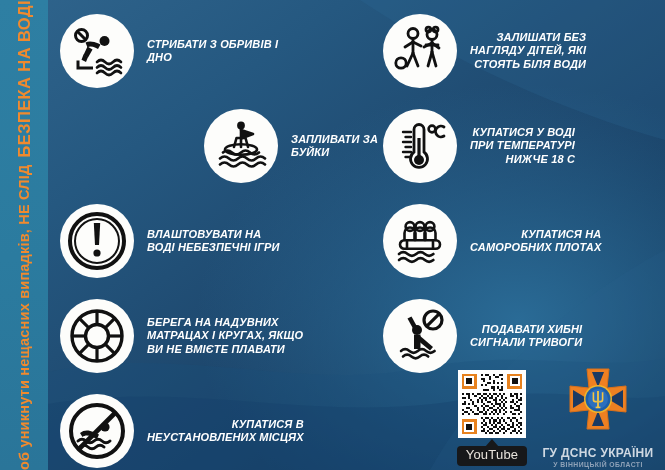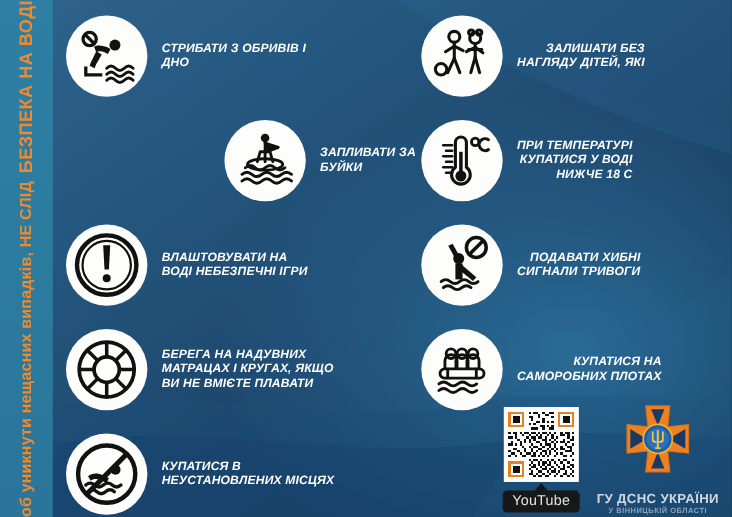--- a/index.html
+++ b/index.html
@@ -185,21 +185,21 @@
           </g>
         </svg>
       </div>
       <div class="rule-text">
         <span class="ln">БЕРЕГА НА НАДУВНИХ</span>
         <span class="ln">МАТРАЦАХ І КРУГАХ, ЯКЩО</span>
         <span class="ln">ВИ НЕ ВМІЄТЕ ПЛАВАТИ</span>
       </div>
     </div>
 
-    <div class="rule" style="margin-top:21px;height:74px;">
+    <div class="rule" style="margin-top:21px;height:74px;text-align:right;">
       <div class="badge">
         <svg width="62" height="62" viewBox="0 0 62 62">
           <circle cx="31" cy="31" r="26" fill="none" stroke="#111" stroke-width="4"></circle>
           <g fill="#111">
             <circle cx="39" cy="27" r="4.6"></circle>
             <path d="M14,33 C18,29.5 23,30 27.5,32 L33,34.5 L31,39 L25.5,36.5 C22,35 18.5,35.2 16.5,37 Z"></path>
           </g>
           <g fill="none" stroke="#111" stroke-width="3" stroke-linecap="round">
             <path d="M12,41 q4,-3.6 8,0 t8,0 t8,0 t8,0"></path>
             <path d="M14,47 q4,-3.6 8,0 t8,0 t8,0"></path>
@@ -236,20 +236,21 @@
             <path d="M42,31 L38,45"></path>
             <path d="M42,31 L46,45"></path>
             <path d="M36,24 L48,24"></path>
             <circle cx="11" cy="42" r="5.2"></circle>
           </g>
         </svg>
       </div>
       <div class="rule-text">
         <span class="ln">ЗАЛИШАТИ БЕЗ</span>
         <span class="ln">НАГЛЯДУ ДІТЕЙ, ЯКІ</span>
+        <span class="ln">СТОЯТЬ БІЛЯ ВОДИ</span>
       </div>
     </div>
 
     <div class="rule" style="margin-top:21px;height:74px;">
       <div class="badge">
         <svg width="60" height="60" viewBox="0 0 60 60">
           <g fill="none" stroke="#111" stroke-width="2.8" stroke-linecap="round">
             <path d="M24,13.5 a5,5 0 0 1 10,0 L34,36 a8.5,8.5 0 1 1 -10,0 Z"></path>
           </g>
           <circle cx="29" cy="44" r="5" fill="#111"></circle>
@@ -260,48 +261,23 @@
             <line x1="13" y1="26" x2="21" y2="26"></line>
             <line x1="15.5" y1="31" x2="21" y2="31"></line>
             <line x1="13" y1="36" x2="21" y2="36"></line>
             <line x1="15.5" y1="41" x2="21" y2="41"></line>
           </g>
           <circle cx="42" cy="13" r="3.4" fill="none" stroke="#111" stroke-width="2.6"></circle>
           <path d="M54,11 a5.4,5.4 0 1 0 0,9" fill="none" stroke="#111" stroke-width="2.8" stroke-linecap="round"></path>
         </svg>
       </div>
       <div class="rule-text">
+        <span class="ln">КУПАТИСЯ У ВОДІ</span>
         <span class="ln">ПРИ ТЕМПЕРАТУРІ</span>
-        <span class="ln">КУПАТИСЯ У ВОДІ</span>
         <span class="ln">НИЖЧЕ 18 С</span>
-      </div>
-    </div>
-
-    <div class="rule" style="margin-top:21px;height:74px;">
-      <div class="badge">
-        <svg width="60" height="60" viewBox="0 0 60 60">
-          <g fill="#111">
-            <circle cx="27" cy="24" r="5"></circle>
-            <path d="M24,28.5 L30.5,28.5 L30.5,43 L24,43 Z"></path>
-            <path d="M26,28 L17.5,12.5 L21.5,10.5 L30,26 Z"></path>
-            <path d="M29,29 L43,41 L40,44.5 L26,33 Z"></path>
-          </g>
-          <g fill="none" stroke="#111" stroke-width="2.6" stroke-linecap="round">
-            <path d="M11,45 q4.2,-3.6 8.4,0 t8.4,0 t8.4,0 t8.4,0"></path>
-            <path d="M13,50.5 q4.2,-3.6 8.4,0 t8.4,0 t8.4,0"></path>
-          </g>
-          <g fill="none" stroke="#111" stroke-width="3.2">
-            <circle cx="43" cy="14" r="9"></circle>
-            <line x1="36.6" y1="20.4" x2="49.4" y2="7.6"></line>
-          </g>
-        </svg>
-      </div>
-      <div class="rule-text">
-        <span class="ln">ПОДАВАТИ ХИБНІ</span>
-        <span class="ln">СИГНАЛИ ТРИВОГИ</span>
       </div>
     </div>
 
     <div class="rule" style="margin-top:21px;height:74px;">
       <div class="badge">
         <svg width="60" height="60" viewBox="0 0 60 60">
           <g fill="none" stroke="#111" stroke-width="2.6" stroke-linecap="round" stroke-linejoin="round">
             <circle cx="20" cy="15.5" r="4.4"></circle>
             <circle cx="30" cy="15.5" r="4.4"></circle>
             <circle cx="40" cy="15.5" r="4.4"></circle>
@@ -312,20 +288,45 @@
             <line x1="17" y1="29.6" x2="17" y2="37.5"></line>
             <line x1="43" y1="29.6" x2="43" y2="37.5"></line>
             <path d="M9,43 q4.3,-3.6 8.6,0 t8.6,0 t8.6,0 t8.6,0"></path>
             <path d="M9,49 q4.3,-3.6 8.6,0 t8.6,0 t8.6,0 t8.6,0"></path>
           </g>
         </svg>
       </div>
       <div class="rule-text">
         <span class="ln">КУПАТИСЯ НА</span>
         <span class="ln">САМОРОБНИХ ПЛОТАХ</span>
+      </div>
+    </div>
+
+    <div class="rule" style="margin-top:21px;height:74px;">
+      <div class="badge">
+        <svg width="60" height="60" viewBox="0 0 60 60">
+          <g fill="#111">
+            <circle cx="27" cy="24" r="5"></circle>
+            <path d="M24,28.5 L30.5,28.5 L30.5,43 L24,43 Z"></path>
+            <path d="M26,28 L17.5,12.5 L21.5,10.5 L30,26 Z"></path>
+            <path d="M29,29 L43,41 L40,44.5 L26,33 Z"></path>
+          </g>
+          <g fill="none" stroke="#111" stroke-width="2.6" stroke-linecap="round">
+            <path d="M11,45 q4.2,-3.6 8.4,0 t8.4,0 t8.4,0 t8.4,0"></path>
+            <path d="M13,50.5 q4.2,-3.6 8.4,0 t8.4,0 t8.4,0"></path>
+          </g>
+          <g fill="none" stroke="#111" stroke-width="3.2">
+            <circle cx="43" cy="14" r="9"></circle>
+            <line x1="36.6" y1="20.4" x2="49.4" y2="7.6"></line>
+          </g>
+        </svg>
+      </div>
+      <div class="rule-text">
+        <span class="ln">ПОДАВАТИ ХИБНІ</span>
+        <span class="ln">СИГНАЛИ ТРИВОГИ</span>
       </div>
     </div>
 
   </div>
 
   <div class="qr-block">
     <svg class="qr" viewBox="0 0 33 33" shape-rendering="crispEdges">
       <rect width="33" height="33" fill="#fff"></rect>
       <g fill="#e8821e">
         <path d="M2,2h7v7h-7z M24,2h7v7h-7z M2,24h7v7h-7z"></path>

